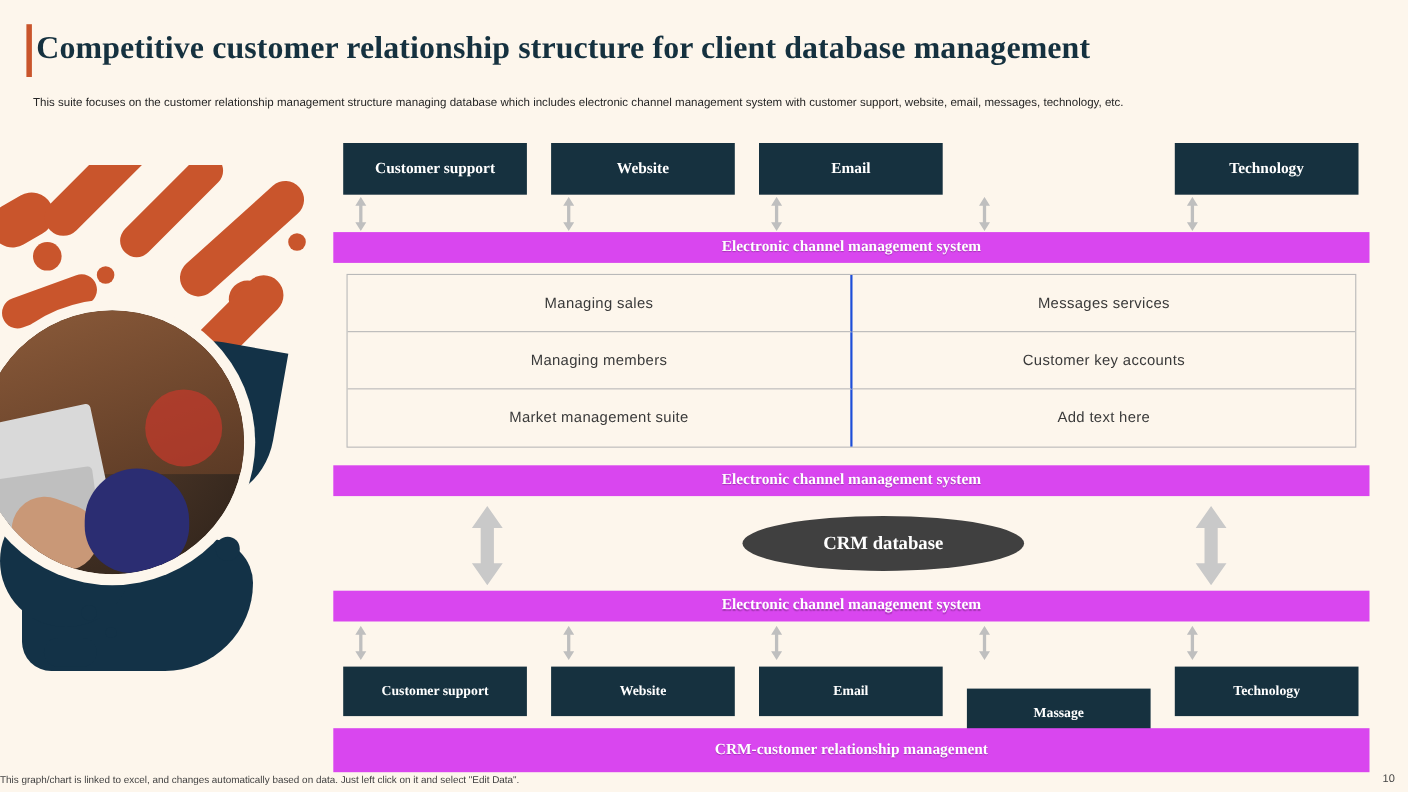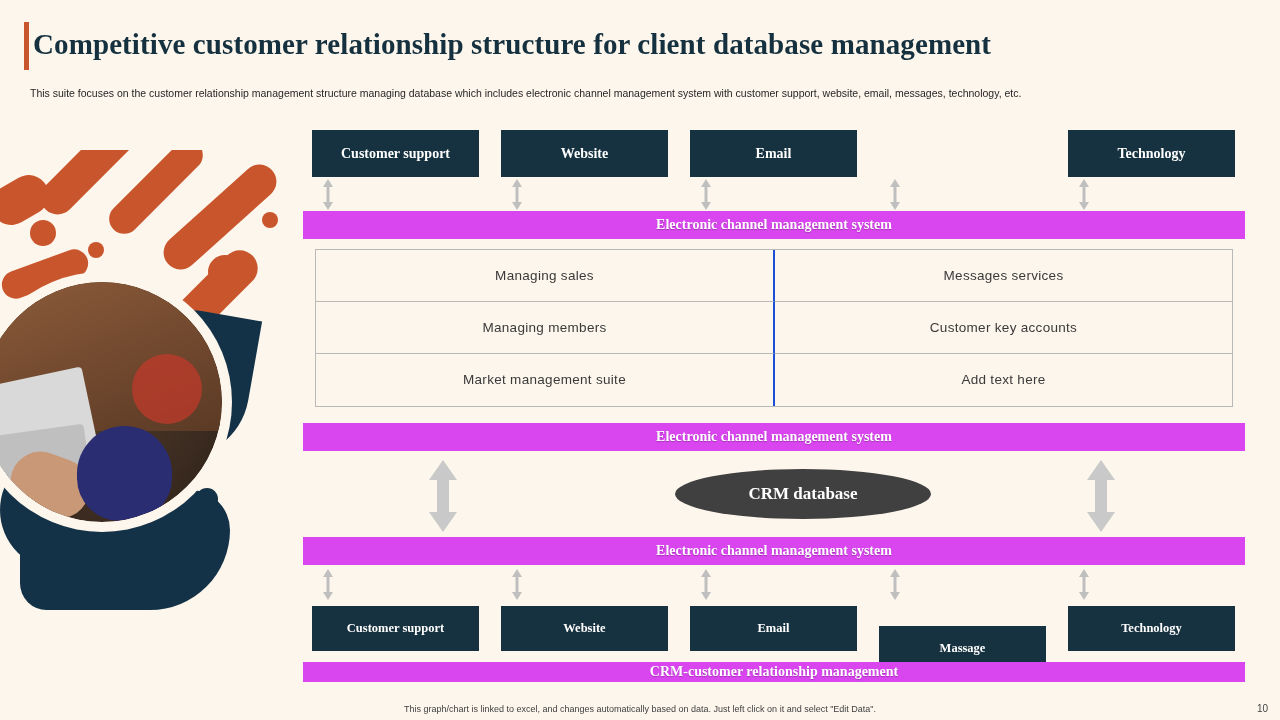--- a/index.html
+++ b/index.html
@@ -75,21 +75,21 @@
   .grid-row:last-child .grid-cell{border-bottom:none;}
   .grid-cell:last-child{border-right:none;}
 
   
   .arrow-v{position:absolute;display:flex;flex-direction:column;align-items:center;justify-content:space-between;color:#b7b7b7;}
   .arrow-v svg{display:block;}
   .bigarrow{position:absolute;}
 
   
   .footnote{
-    position:absolute;left:0;right:0;bottom:6px;text-align:center;
+    position:absolute;left:0;right:0;bottom:6px;
     font-size:9px;color:#3f3f3f;
   }
   .pagenum{position:absolute;right:12px;bottom:6px;font-size:10px;color:#444;}
 </style>
 </head>
 <body>
 
 <div class="slide">
 
   <div class="art">
@@ -246,20 +246,20 @@
   <div class="navy-box" style="left:690px;top:606px;width:167px;height:45px;font-size:12.5px;">
     <span>Email</span>
   </div>
   <div class="navy-box" style="left:879px;top:606px;width:167px;height:45px;font-size:12.5px;margin-top:20px;">
     <span>Massage</span>
   </div>
   <div class="navy-box" style="left:1068px;top:606px;width:167px;height:45px;font-size:12.5px;">
     <span>Technology</span>
   </div>
 
-  <div class="orange-bar" style="left:303px;top:662px;width:942px;height:20px;">
+  <div class="orange-bar" style="left:303px;top:662px;width:942px;height:40px;">
     <span>CRM-customer relationship management</span>
   </div>
 
   <div class="footnote">This graph/chart is linked to excel, and changes automatically based on data. Just left click on it and select "Edit Data".</div>
   <div class="pagenum">10</div>
 
 </div>
 
 </body></html>

